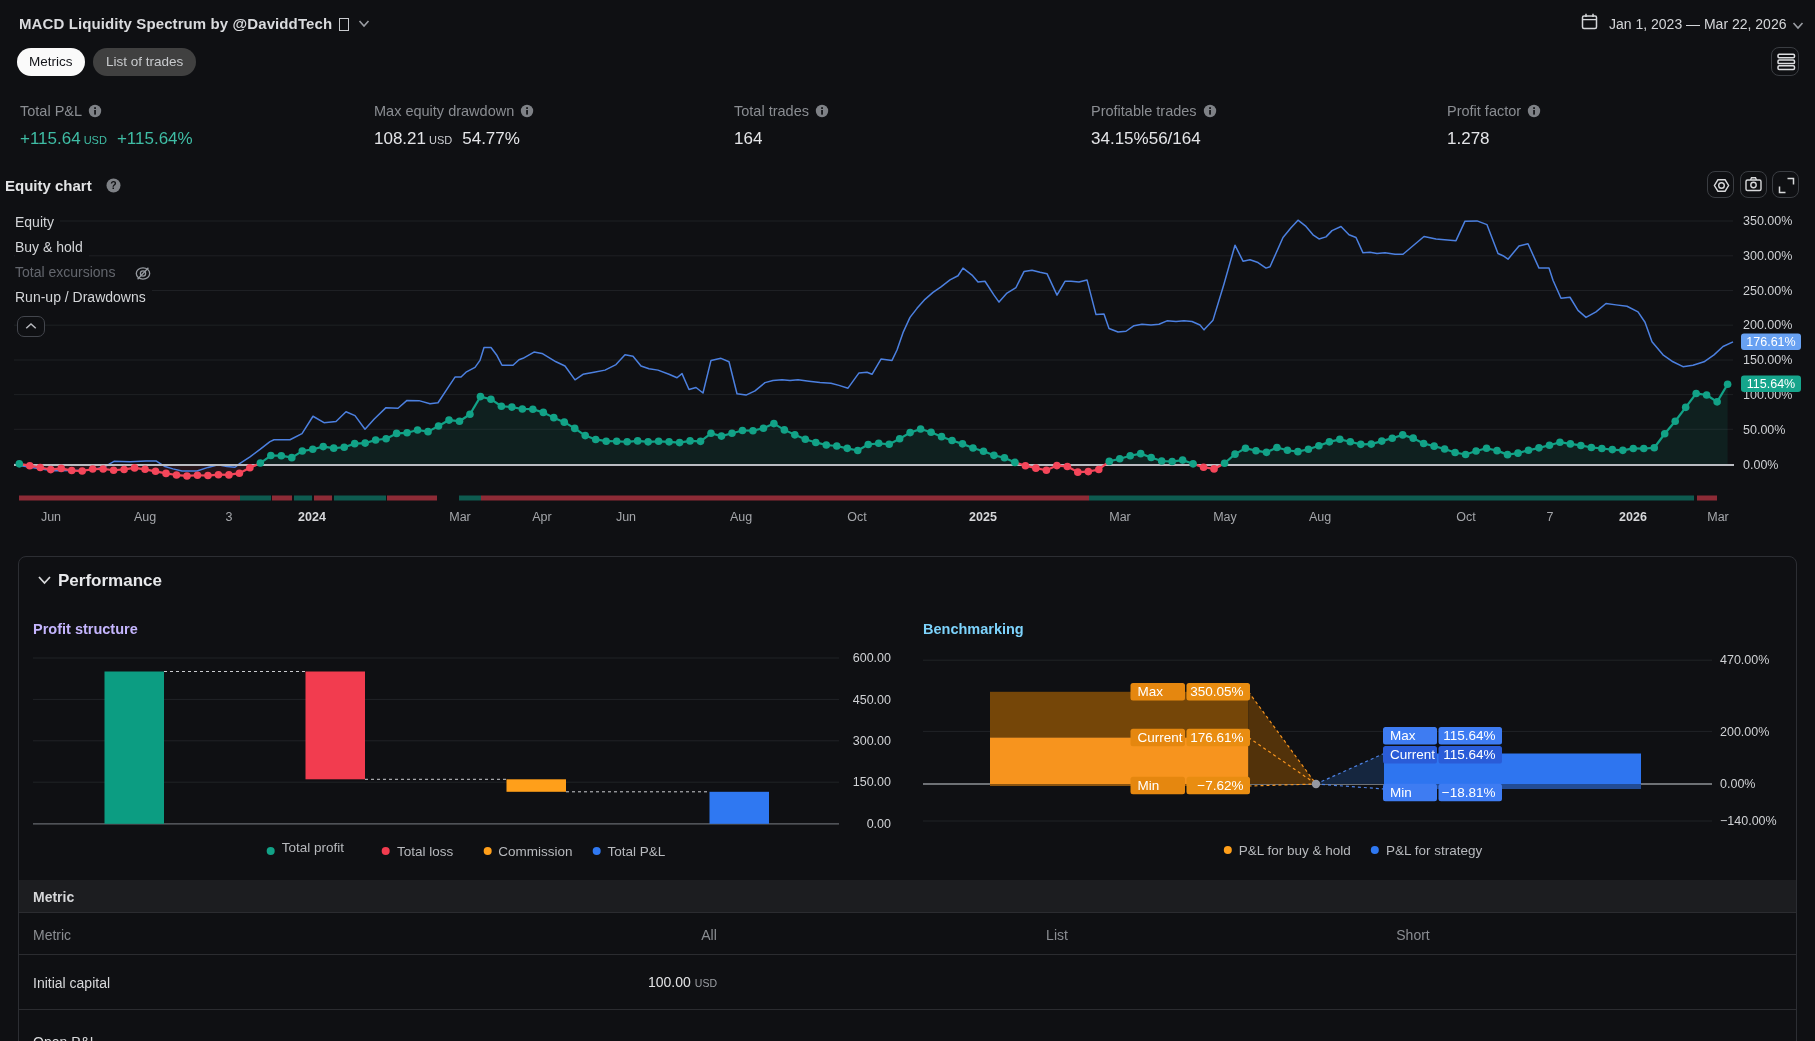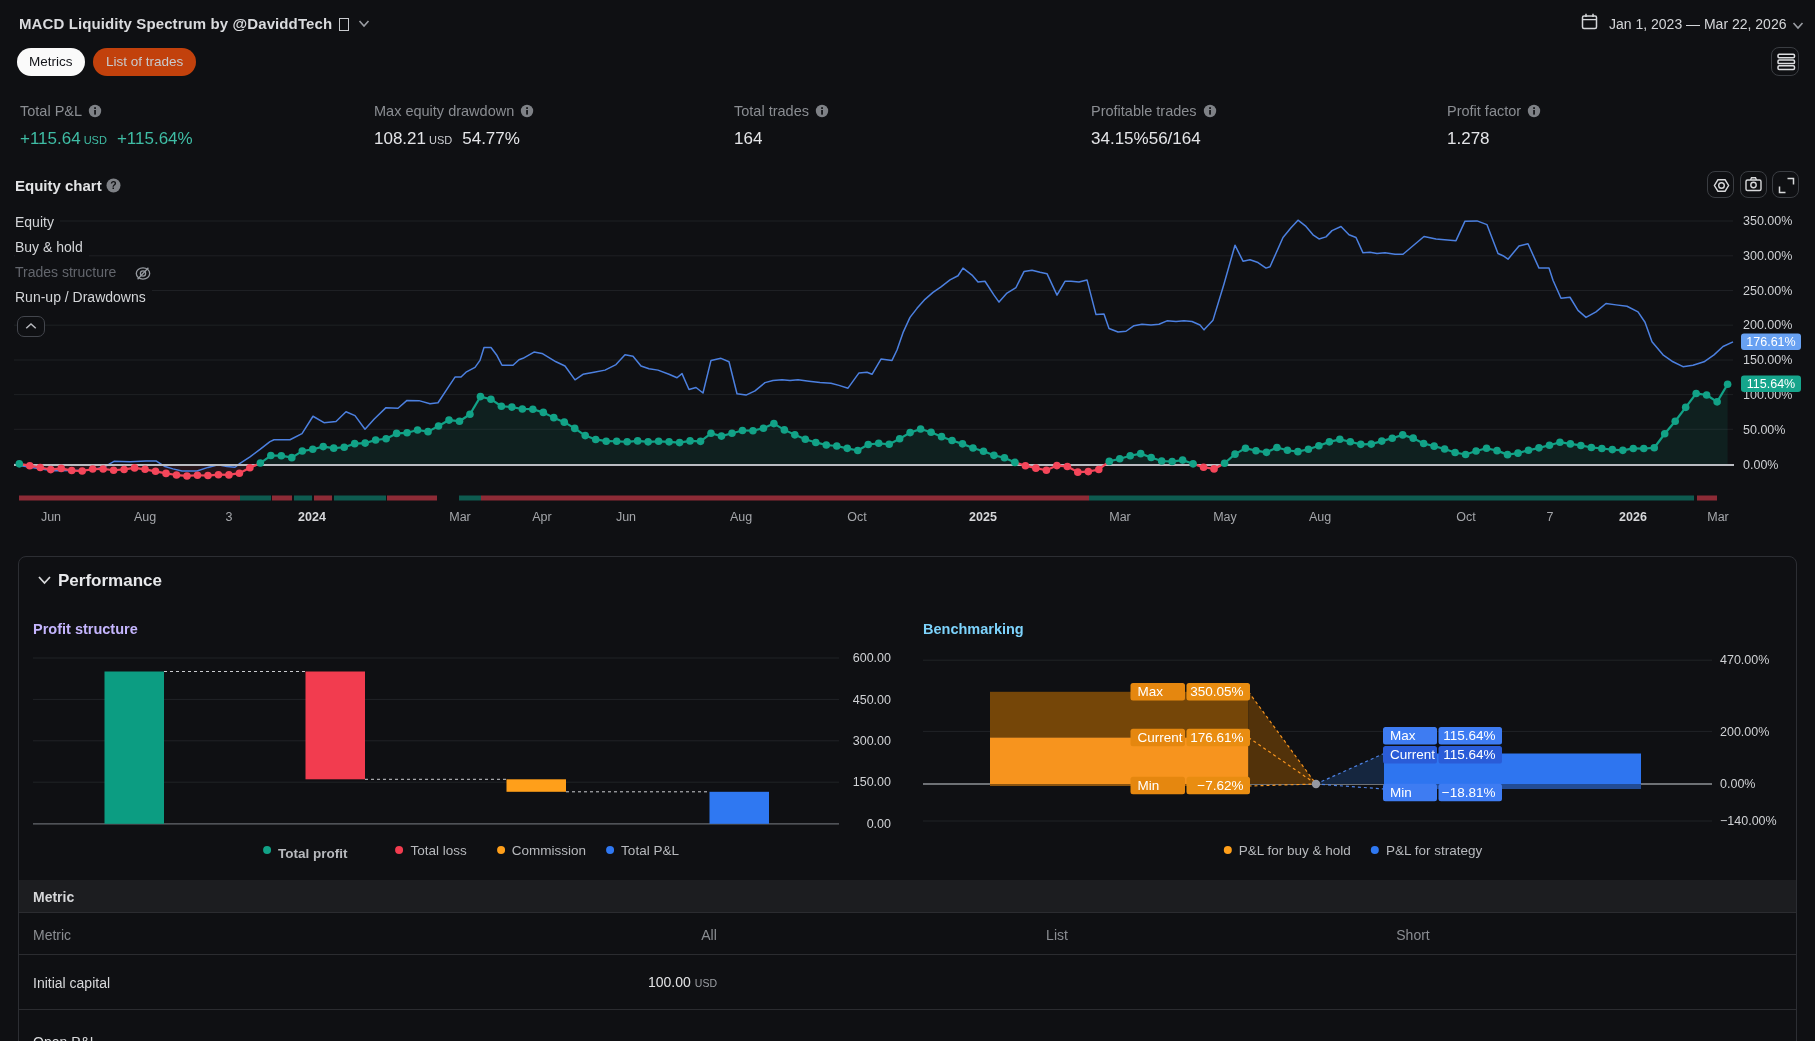--- a/index.html
+++ b/index.html
@@ -7,21 +7,21 @@
 <svg style="position:absolute;left:1581px;top:13px" width="17" height="17" viewBox="0 0 17 17">
       <rect x="1.5" y="3" width="14" height="12.5" rx="1.5" fill="none" stroke="#d4d6d9" stroke-width="1.5"></rect>
       <line x1="5" y1="0.8" x2="5" y2="4" stroke="#d4d6d9" stroke-width="1.5"></line>
       <line x1="12" y1="0.8" x2="12" y2="4" stroke="#d4d6d9" stroke-width="1.5"></line>
       <line x1="2" y1="6.6" x2="15" y2="6.6" stroke="#d4d6d9" stroke-width="1.3"></line>
     </svg>
 <div class="abs" style="left:1609px;top:16px;font-size:14px;color:#d4d6d9;display:flex;align-items:center">Jan 1, 2023 — Mar 22, 2026<svg width="12" height="9" viewBox="0 0 11 9" style="margin-left:6px;margin-top:3px">
         <polyline points="1,2 5.5,7 10,2" fill="none" stroke="#9a9da3" stroke-width="1.6"></polyline>
       </svg></div>
 <div class="abs" style="left:17px;top:48px;height:28px;line-height:28px;padding:0 12px;background:#fafafa;border-radius:14px;font-size:13.5px;color:#14151a">Metrics</div>
-<div class="abs" style="left:93px;top:48px;height:28px;line-height:28px;padding:0 13px;background:#c2410c;border-radius:14px;font-size:13.5px;color:#c8cacd">List of trades</div>
+<div class="abs" style="left:93px;top:48px;height:28px;line-height:28px;padding:0 13px;background:#404040;border-radius:14px;font-size:13.5px;color:#c8cacd">List of trades</div>
 <div style="position:absolute;left:1771px;top:47px;width:28px;height:29px;border:1px solid #3a3d42;border-radius:8px;box-sizing:border-box">
       <svg style="position:absolute;left:0px;top:0px" width="28" height="29" viewBox="0 0 28 29">
         <rect x="6" y="6.2" width="16.5" height="3.6" rx="1.2" fill="none" stroke="#dcdde0" stroke-width="1.5"></rect>
         <rect x="6" y="12" width="16.5" height="3.6" rx="1.2" fill="none" stroke="#dcdde0" stroke-width="1.5"></rect>
         <rect x="6" y="17.8" width="16.5" height="3.6" rx="1.2" fill="none" stroke="#dcdde0" stroke-width="1.5"></rect>
       </svg>
     </div>
 <div class="abs" style="left:20px;top:103px;display:flex;align-items:center;font-size:14.5px;color:#8a8d92">Total P&amp;L<svg width="14" height="14" viewBox="0 0 14 14" style="margin-left:6px">
         <circle cx="7" cy="7" r="6.2" fill="#7e8186"></circle>
         <rect x="6.2" y="6" width="1.7" height="4.6" fill="#0f1013"></rect>
@@ -45,21 +45,21 @@
 <div class="abs" style="left:1447px;top:103px;display:flex;align-items:center;font-size:14.5px;color:#8a8d92">Profit factor<svg width="14" height="14" viewBox="0 0 14 14" style="margin-left:6px">
         <circle cx="7" cy="7" r="6.2" fill="#7e8186"></circle>
         <rect x="6.2" y="6" width="1.7" height="4.6" fill="#0f1013"></rect>
         <rect x="6.2" y="3.2" width="1.7" height="1.8" fill="#0f1013"></rect>
       </svg></div>
 <div class="abs" style="left:20px;top:129px;font-size:17px;color:#3fbda5">+115.64<span style="font-size:11px;margin-left:3px">USD</span><span style="margin-left:10px">+115.64%</span></div>
 <div class="abs" style="left:374px;top:129px;font-size:17px;color:#e4e5e8">108.21<span style="font-size:11px;margin-left:3px;color:#cbcdd1">USD</span><span style="margin-left:10px">54.77%</span></div>
 <div class="abs" style="left:734px;top:129px;font-size:17px;color:#e4e5e8">164</div>
 <div class="abs" style="left:1091px;top:129px;font-size:17px;color:#e4e5e8">34.15%<span style="">56/164</span></div>
 <div class="abs" style="left:1447px;top:129px;font-size:17px;color:#e4e5e8">1.278</div>
-<div class="abs" style="left:15px;top:177px;font-size:15px;font-weight:700;color:#e3e4e6">Equity chart</div>
+<div class="abs" style="left:5px;top:177px;font-size:15px;font-weight:700;color:#e3e4e6">Equity chart</div>
 <svg style="position:absolute;left:106px;top:178px" width="15" height="15" viewBox="0 0 15 15">
       <circle cx="7.5" cy="7.5" r="7" fill="#7e8186"></circle>
       <text x="7.5" y="11" font-size="10.5" font-weight="700" fill="#0f1013" text-anchor="middle" font-family="Liberation Sans">?</text>
     </svg>
 <div style="position:absolute;left:1707px;top:171px;width:27px;height:27px;border:1px solid #3a3d42;border-radius:8px;box-sizing:border-box">
       <svg style="position:absolute;left:0px;top:0px" width="27" height="27" viewBox="0 0 27 27">
         <path d="M9.9 7.8 L17.1 7.8 L20.6 13.5 L17.1 19.2 L9.9 19.2 L6.4 13.5 Z" fill="none" stroke="#d8d9db" stroke-width="1.4"></path>
         <circle cx="13.5" cy="13.5" r="2.8" fill="none" stroke="#d8d9db" stroke-width="1.4"></circle>
       </svg>
     </div>
@@ -456,21 +456,21 @@
 <text x="1120" y="521" font-size="12.5" font-weight="400" fill="#a4a6aa" text-anchor="middle">Mar</text>
 <text x="1225" y="521" font-size="12.5" font-weight="400" fill="#a4a6aa" text-anchor="middle">May</text>
 <text x="1320" y="521" font-size="12.5" font-weight="400" fill="#a4a6aa" text-anchor="middle">Aug</text>
 <text x="1466" y="521" font-size="12.5" font-weight="400" fill="#a4a6aa" text-anchor="middle">Oct</text>
 <text x="1550" y="521" font-size="12.5" font-weight="400" fill="#a4a6aa" text-anchor="middle">7</text>
 <text x="1633" y="521" font-size="12.5" font-weight="700" fill="#d6d7da" text-anchor="middle">2026</text>
 <text x="1718" y="521" font-size="12.5" font-weight="400" fill="#a4a6aa" text-anchor="middle">Mar</text>
 </svg>
 <div class="abs" style="left:15px;top:212px;font-size:14px;color:#d3d5d8;background:#0f1013;padding:2px 6px 2px 0;background:#0f1013">Equity</div>
 <div class="abs" style="left:15px;top:237px;font-size:14px;color:#d3d5d8;background:#0f1013;padding:2px 6px 2px 0;background:#0f1013">Buy &amp; hold</div>
-<div class="abs" style="left:15px;top:262px;font-size:14px;color:#63666d;background:#0f1013;padding:2px 6px 2px 0;background:#0f1013">Trades structure</div>
+<div class="abs" style="left:15px;top:262px;font-size:14px;color:#63666d;background:#0f1013;padding:2px 6px 2px 0;background:#0f1013">Total excursions</div>
 <div class="abs" style="left:15px;top:287px;font-size:14px;color:#d3d5d8;background:#0f1013;padding:2px 6px 2px 0;background:#0f1013">Run-up / Drawdowns</div>
 <svg style="position:absolute;left:135px;top:266px" width="16" height="15" viewBox="0 0 16 15">
       <ellipse cx="8" cy="7.5" rx="6.7" ry="5.6" fill="none" stroke="#969aa0" stroke-width="1.3"></ellipse>
       <circle cx="8" cy="7.5" r="2.6" fill="none" stroke="#969aa0" stroke-width="1.3"></circle>
       <line x1="2.6" y1="13.2" x2="13.4" y2="1.8" stroke="#969aa0" stroke-width="1.3"></line>
     </svg>
 <div class="abs" style="left:17px;top:316px;width:28px;height:21px;border:1px solid #43464d;border-radius:7px;background:#0f1013">
       <svg style="position:absolute;left:0px;top:0px" width="26" height="19" viewBox="0 0 27 22">
         <polyline points="8,13 13.5,8 19,13" fill="none" stroke="#b8babf" stroke-width="1.7"></polyline>
       </svg>
@@ -541,21 +541,21 @@
 <text x="1495.5" y="759.3" font-size="13.5" fill="#fff" text-anchor="end">115.64%</text>
 <rect x="1383" y="783.8" width="54" height="17.5" rx="2.5" fill="#3e7cf2"></rect>
 <rect x="1438.5" y="783.8" width="63.5" height="17.5" rx="2.5" fill="#3e7cf2"></rect>
 <text x="1390" y="797.0" font-size="13.5" fill="#fff">Min</text>
 <text x="1495.5" y="797.0" font-size="13.5" fill="#fff" text-anchor="end">−18.81%</text>
 <text x="1720" y="664.4000000000001" font-size="12.5" fill="#cfd1d4">470.00%</text>
 <text x="1720" y="735.6" font-size="12.5" fill="#cfd1d4">200.00%</text>
 <text x="1720" y="788.2" font-size="12.5" fill="#cfd1d4">0.00%</text>
 <text x="1720" y="825.2" font-size="12.5" fill="#cfd1d4">−140.00%</text>
 </svg>
-<div style="position:absolute;left:462px;top:840px;transform:translateX(-50%);white-space:nowrap;"><span style="display:inline-flex;align-items:flex-start;margin:0 28px;font-weight:bold;">
+<div style="position:absolute;left:462px;top:840px;transform:translateX(-50%);white-space:nowrap;"><span style="display:inline-flex;align-items:flex-end;margin:0 18px;">
         <span style="width:8px;height:8px;border-radius:50%;background:#12a287;margin-right:7px;"></span>
         <span style="color:#b7b9bd;font-size:13.5px;">Total profit</span>
       </span><span style="display:inline-flex;align-items:center;margin:0 20px;">
         <span style="width:8px;height:8px;border-radius:50%;background:#f23c4f;margin-right:7px;"></span>
         <span style="color:#b7b9bd;font-size:13.5px;">Total loss</span>
       </span><span style="display:inline-flex;align-items:center;margin:0 10px;">
         <span style="width:8px;height:8px;border-radius:50%;background:#ff9f1a;margin-right:7px;"></span>
         <span style="color:#b7b9bd;font-size:13.5px;">Commission</span>
       </span><span style="display:inline-flex;align-items:center;margin:0 10px;">
         <span style="width:8px;height:8px;border-radius:50%;background:#2f78f2;margin-right:7px;"></span>

